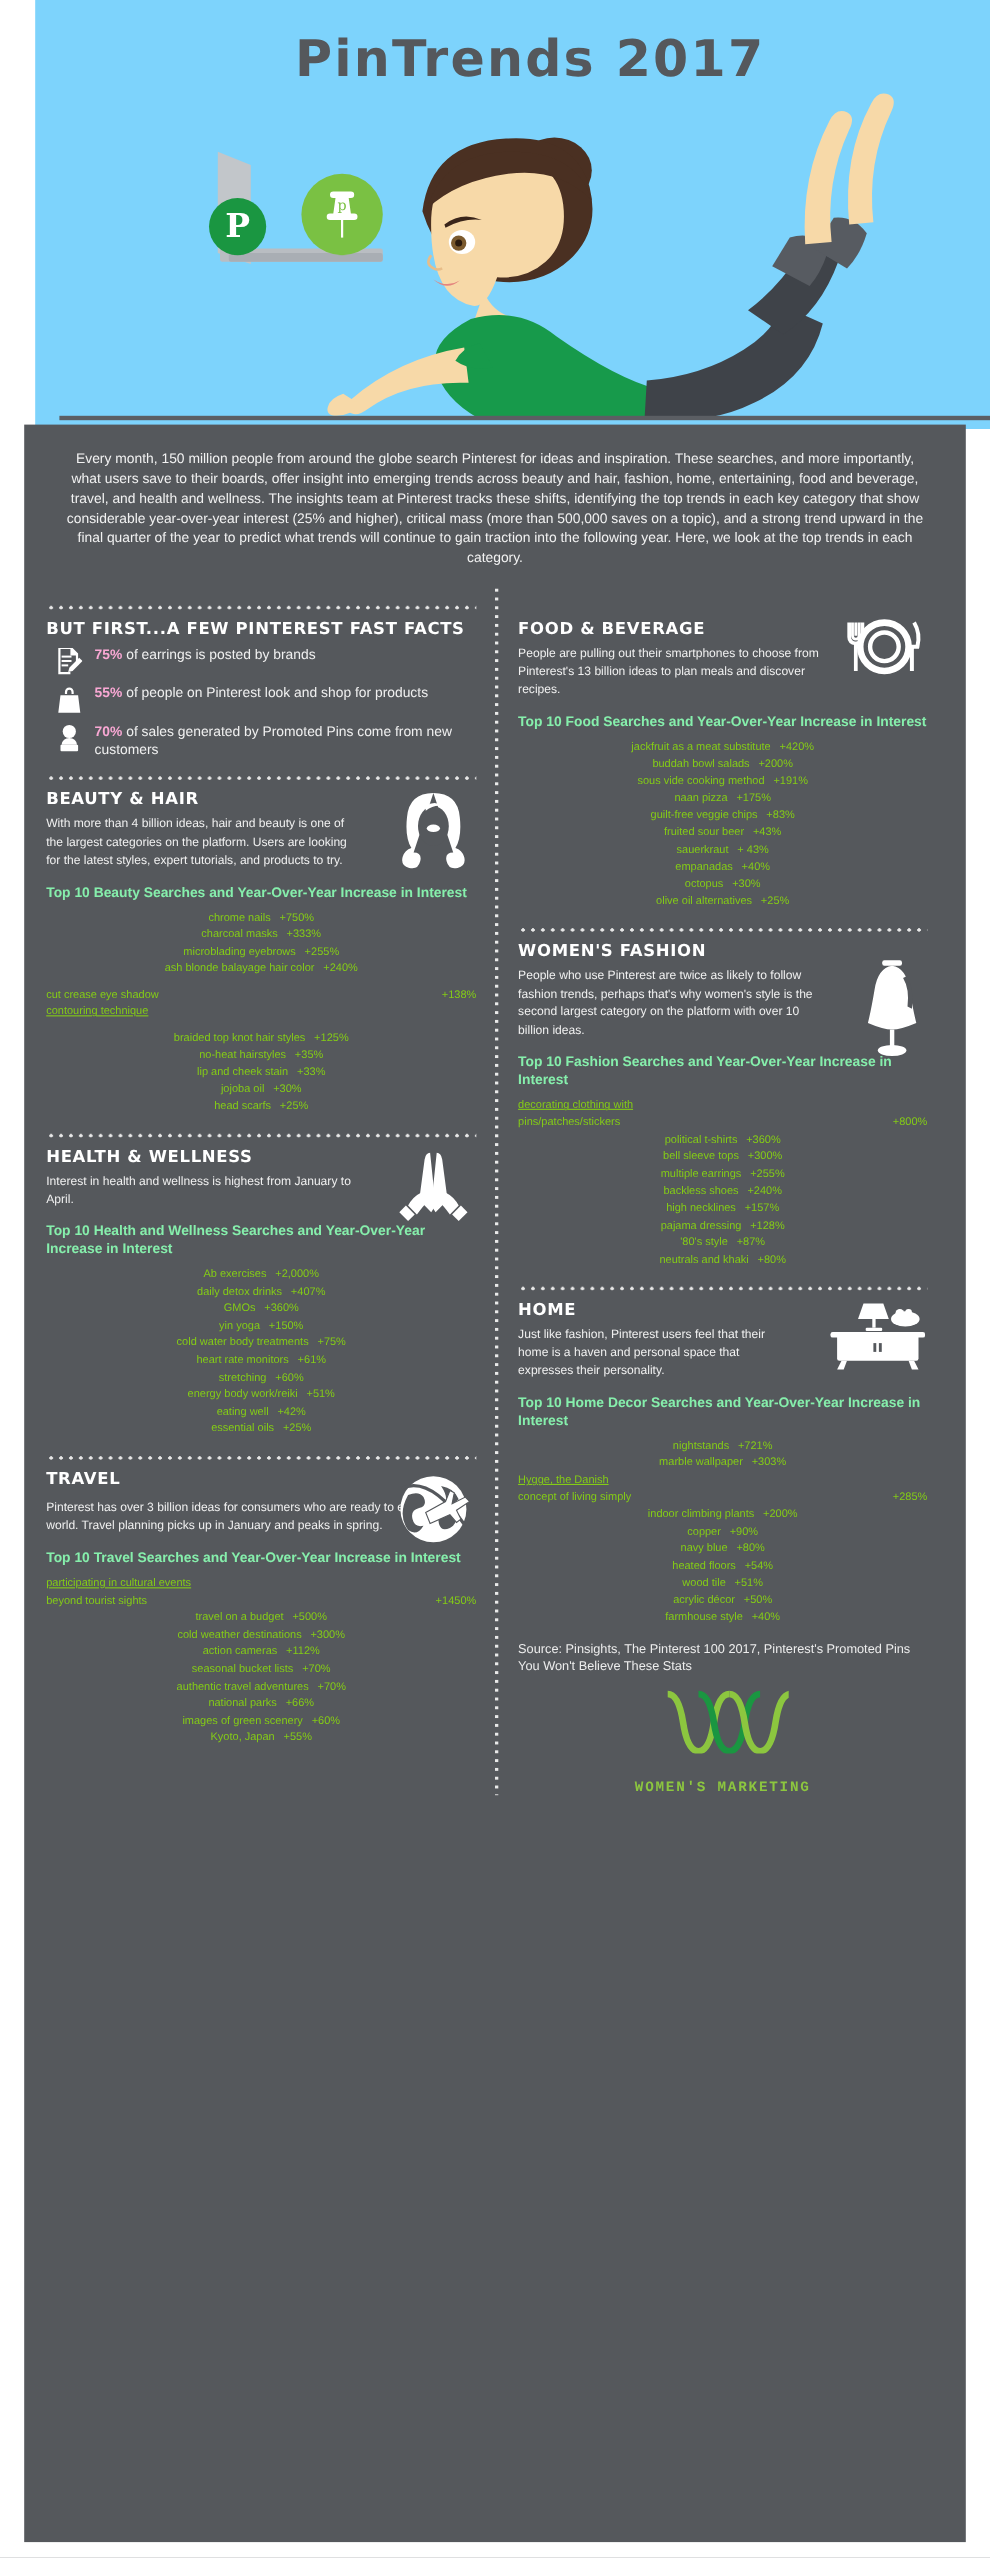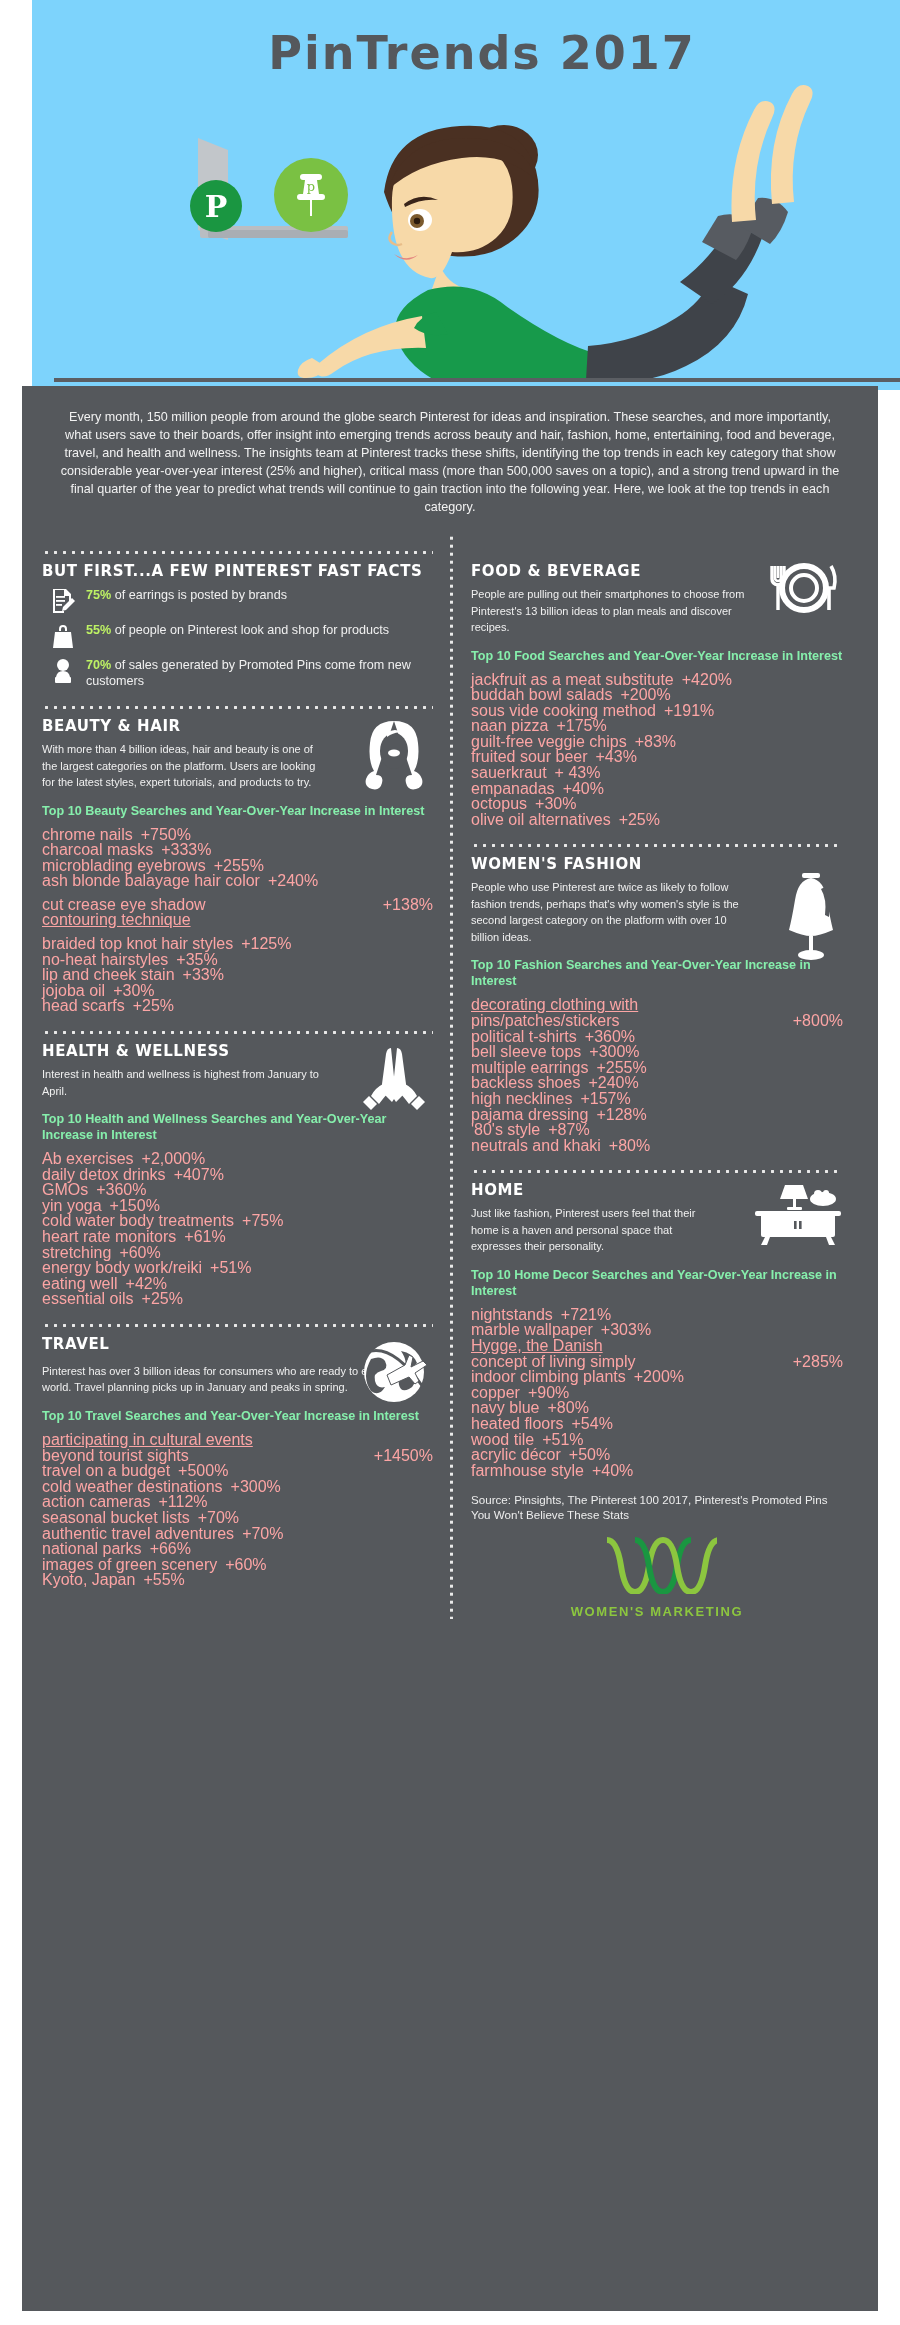--- a/index.html
+++ b/index.html
@@ -59,44 +59,44 @@
     color:#ffffff; font-weight:bold; font-size:15px; letter-spacing:.6px;
     font-family:"DejaVu Sans", sans-serif; margin-bottom:6px;
   }
   .sec-body { color:#f0f0f0; font-size:11px; line-height:16.5px; }
   .sub-title { color:#86efac; font-weight:bold; font-size:12.6px; line-height:16px; margin:12px 0 8px 0; }
 
   
   .fact { display:flex; align-items:flex-start; gap:10px; margin:7px 0 7px 8px; }
   .fact-icon { width:26px; min-width:26px; height:28px; display:flex; align-items:center; justify-content:center; }
   .fact-text { color:#f0f0f0; font-size:12.6px; line-height:16px; }
-  .pct { color:#bef264; font-weight:bold; }
+  .pct { color:#f9a8d4; font-weight:bold; }
 
   
   .list { margin-top:4px; }
-  .row { display:flex; justify-content:flex-start; align-items:baseline;
-         color:#fca5a5; font-size:16px; line-height:15.6px; }
+  .row { display:flex; justify-content:center; align-items:baseline;
+         color:#84cc16; font-size:10px; line-height:15.6px; }
   .row .term { padding-right:8px; }
   .row .val { white-space:nowrap; }
   .row.wrap2 { display:block; }
   .row.wrap2 .l1 { display:block;text-decoration:underline; }
   .row.wrap2 .l2 { display:flex; justify-content:space-between; }
   .spacer { height:8px; }
 
   .sec { position:relative; }
   .sec-ico { position:absolute; right:2px; top:0; width:74px; height:74px; }
   .sec-ico svg, .fact-icon svg { display:block; }
 
   .source { color:#ededed; font-size:11.6px; line-height:15px; margin-top:14px; }
 
   
   .footer-logo { text-align:center; padding-top:14px; }
   .footer-logo .wm-name {
     color:#8cc63f; font-size:13px; letter-spacing:1.6px; font-weight:bold;
-    font-family:Liberation Sans, sans-serif; margin-top:6px;
+    font-family:Liberation Mono, monospace; margin-top:18px;
   }
 </style>
 </head>
 <body>
 
 <div class="page">
 
   <div class="hero">
     <div class="hero-title">
       <span>PinTrends</span>

